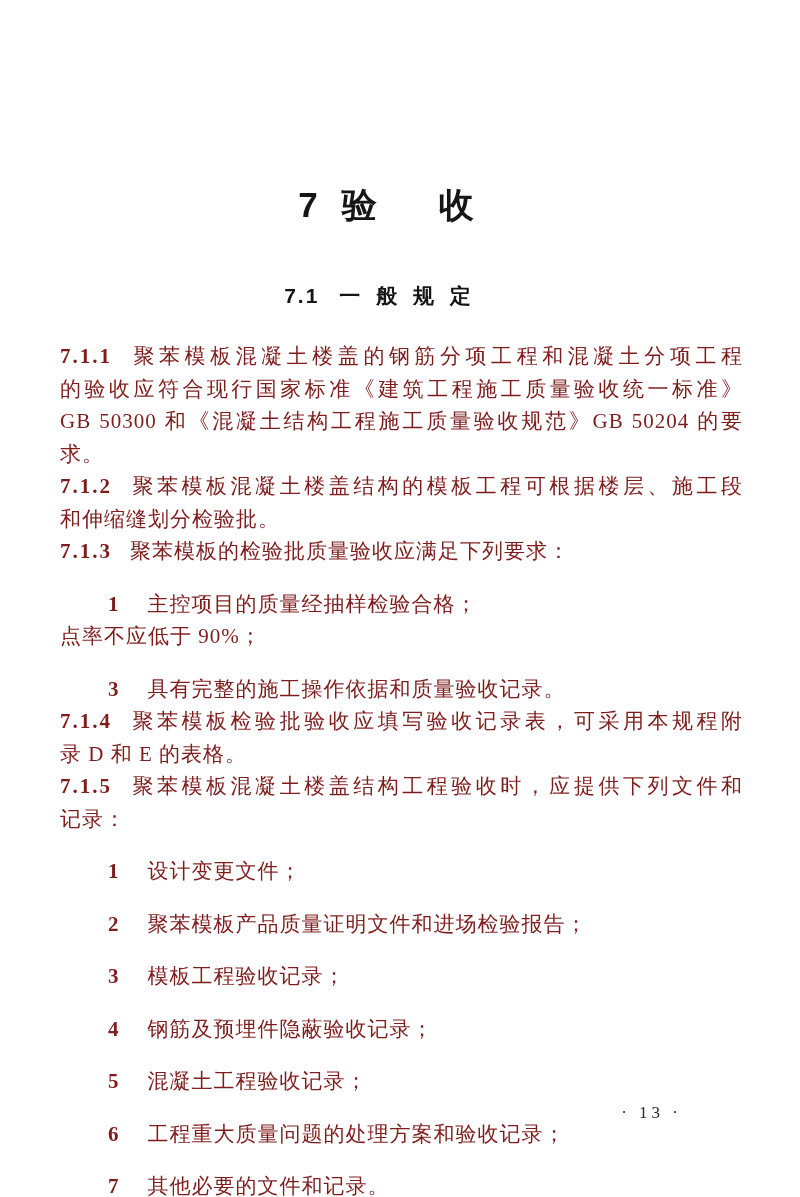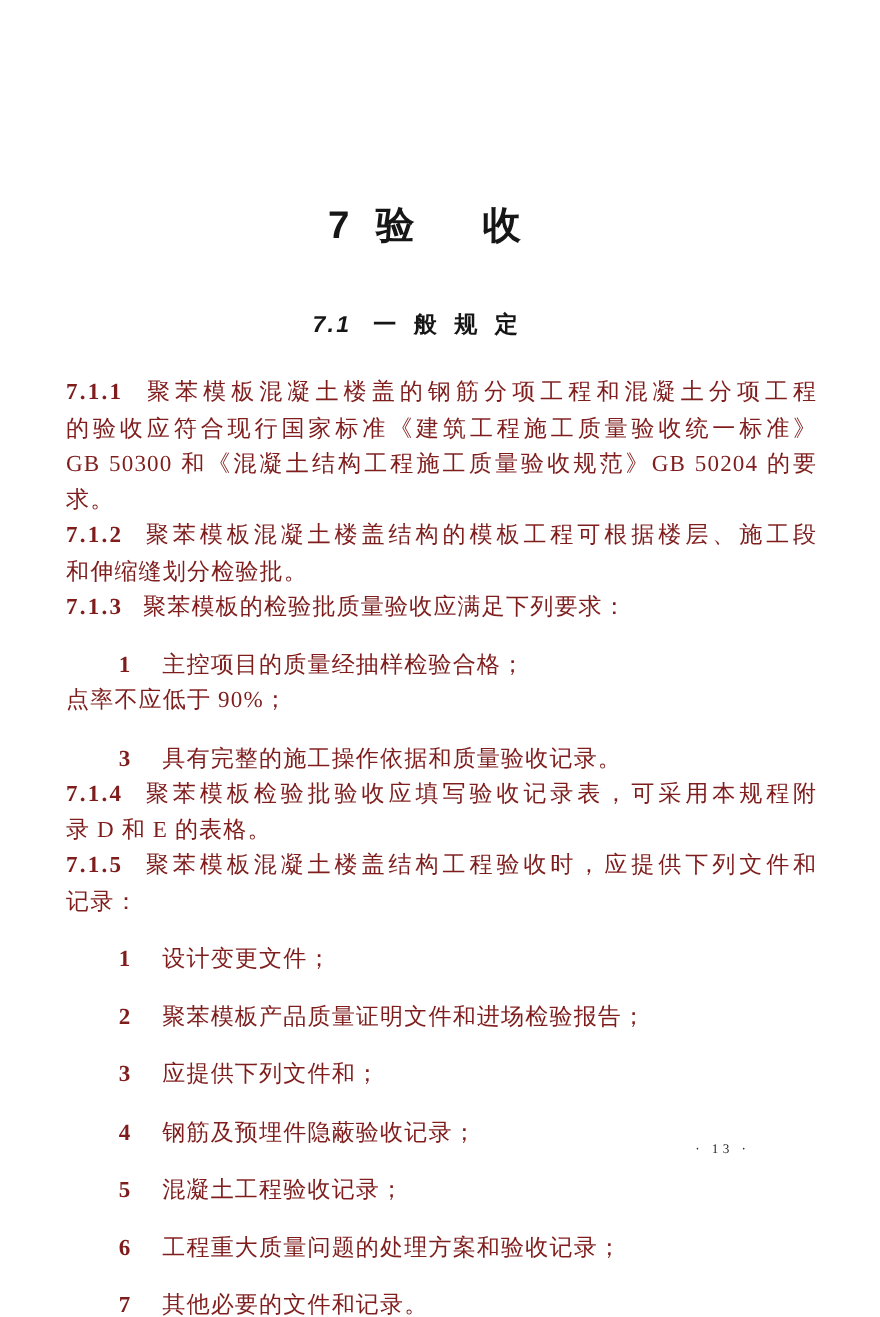--- a/index.html
+++ b/index.html
@@ -41,21 +41,21 @@
     justify-content: center;
     align-items: baseline;
     font-family: "Liberation Sans", "DejaVu Sans", sans-serif;
     font-weight: bold;
     font-size: 21px;
     line-height: 24px;
     color: #161616;
     letter-spacing: 5px;
     transform: translateX(-20px);
   }
-  .section-heading .sec-num { margin-right: 20px; letter-spacing: 2px; font-style: italic; }
+  .section-heading .sec-num { margin-right: 20px; letter-spacing: 2px; }
   
   .body-col {
     margin: 32px 57px 0 60px;  
     font-size: 21px;
     line-height: 32.5px;
     letter-spacing: 1px;
     color: #7f1d1d;
   }
   .line { white-space: nowrap; }
   .line.fill {
@@ -67,23 +67,23 @@
     font-weight: bold;
     letter-spacing: 2px;
     text-align: right;
   }
   .line .num.clause { margin-right: 18px; }
   .line .num.item   { margin-right: 27px; }
   .line.indent { padding-left: 48px; margin-top: 20px; }
   
   .page-number {
     position: absolute;
-    top: 1037px;
+    top: 1103px;
     right: 118px;
-    font-size: 12px;
+    font-size: 17px;
     letter-spacing: 4px;
     color: #2a2a2a;
     font-family: "Liberation Serif", "DejaVu Serif", serif;
   }
 </style>
 </head>
 <body>
 
 <div class="page">
 
@@ -108,21 +108,21 @@
       <div class="line"><span class="num clause">7.1.3</span><span>聚苯模板的检验批质量验收应满足下列要求：</span></div>
       <div class="line indent"><span class="num item">1</span><span>主控项目的质量经抽样检验合格；</span></div>
       <div class="line"><span>点率不应低于 90%；</span></div>
       <div class="line indent"><span class="num item">3</span><span>具有完整的施工操作依据和质量验收记录。</span></div>
       <div class="line fill"><span class="num clause">7.1.4</span><span>聚苯模板检验批验收应填写验收记录表，可采用本规程附</span></div>
       <div class="line"><span>录 D 和 E 的表格。</span></div>
       <div class="line fill"><span class="num clause">7.1.5</span><span>聚苯模板混凝土楼盖结构工程验收时，应提供下列文件和</span></div>
       <div class="line"><span>记录：</span></div>
       <div class="line indent"><span class="num item">1</span><span>设计变更文件；</span></div>
       <div class="line indent"><span class="num item">2</span><span>聚苯模板产品质量证明文件和进场检验报告；</span></div>
-      <div class="line indent"><span class="num item">3</span><span>应提供下列文件和；</span></div>
+      <div class="line indent"><span class="num item">3</span><span>模板工程验收记录；</span></div>
       <div class="line indent"><span class="num item">4</span><span>钢筋及预埋件隐蔽验收记录；</span></div>
       <div class="line indent"><span class="num item">5</span><span>混凝土工程验收记录；</span></div>
       <div class="line indent"><span class="num item">6</span><span>工程重大质量问题的处理方案和验收记录；</span></div>
       <div class="line indent"><span class="num item">7</span><span>其他必要的文件和记录。</span></div>
     </div>
 
   <div class="page-number">· 13 ·</div>
 
 </div>
 

